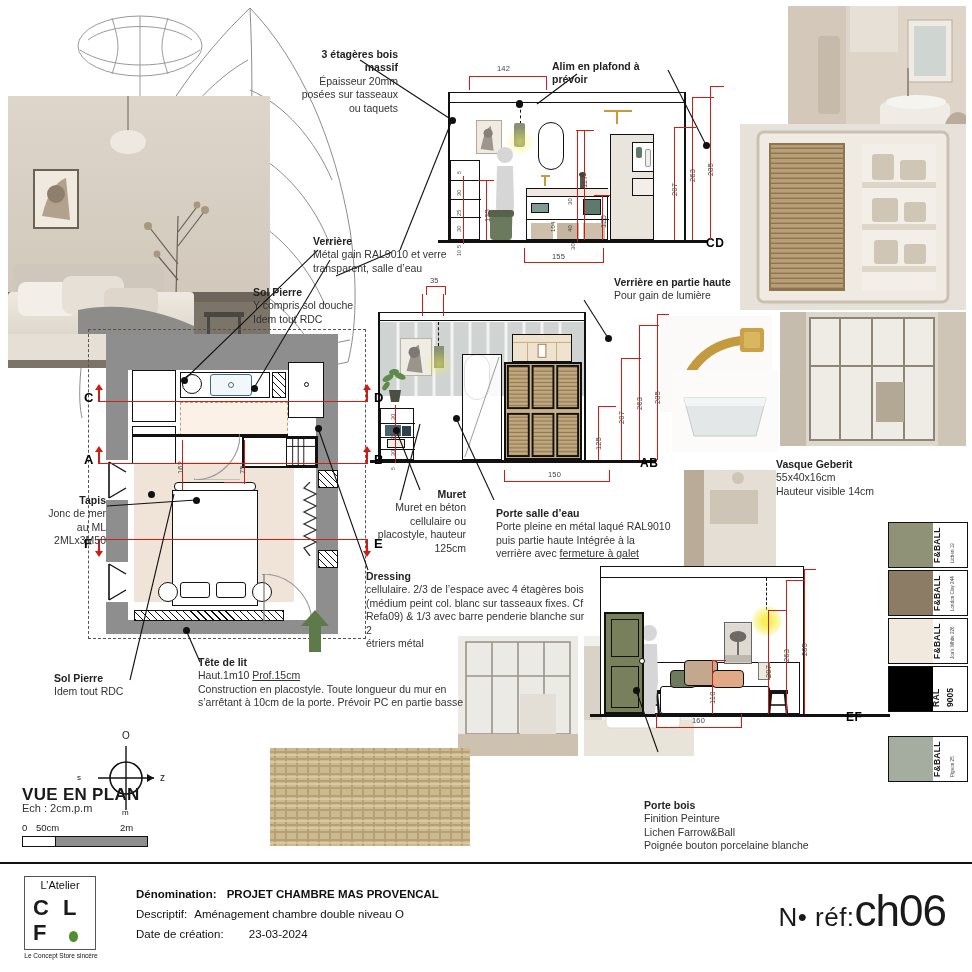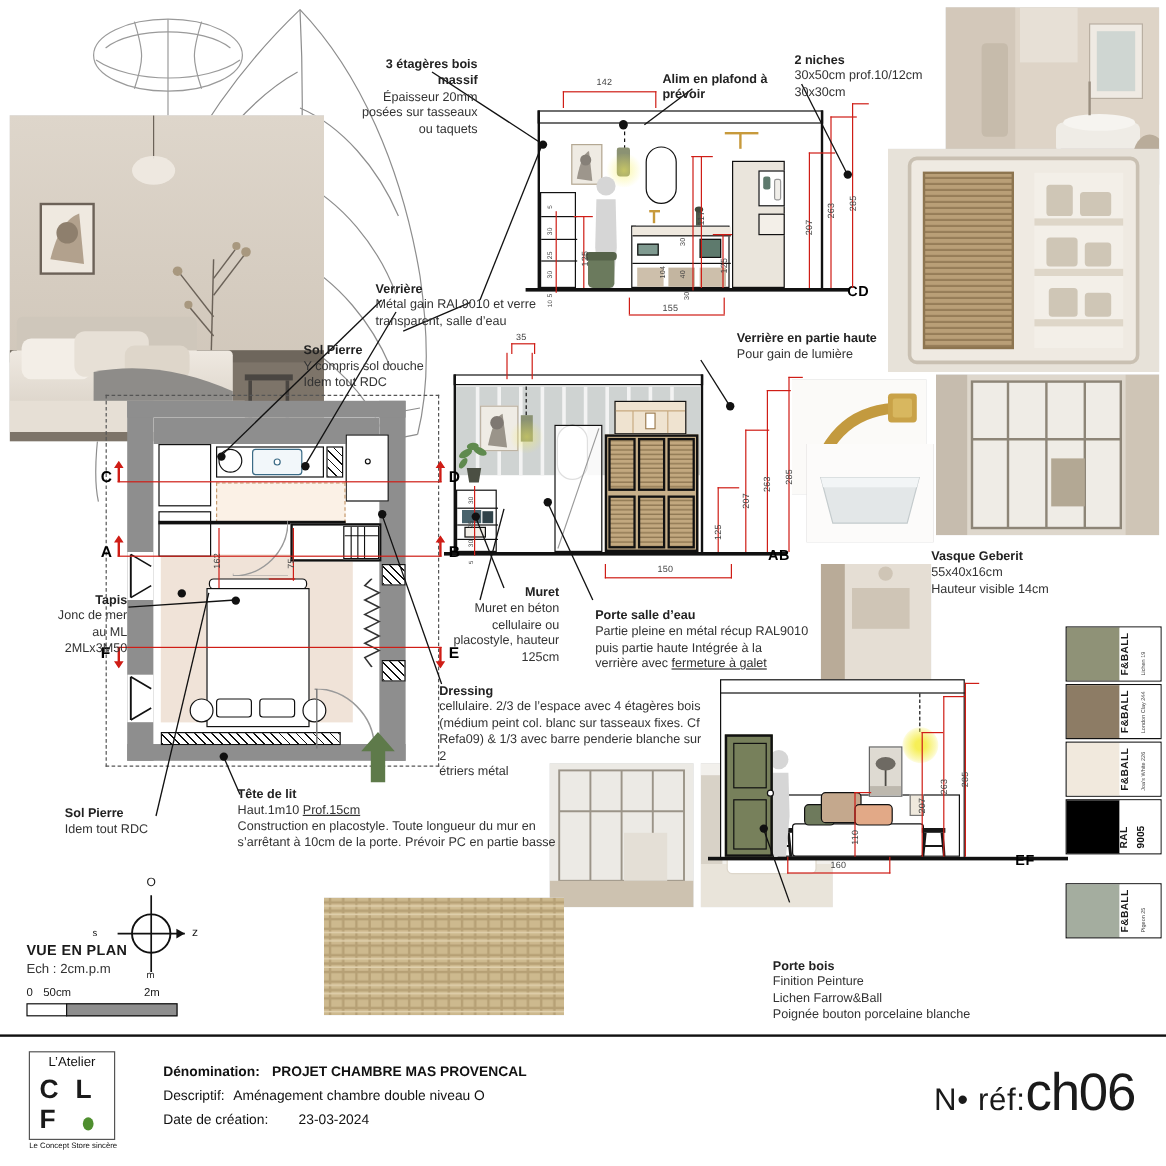--- a/index.html
+++ b/index.html
@@ -774,25 +774,20 @@
     <div class="t">3 étagères bois massif</div>
     <div class="d">Épaisseur 20mm</div>
     <div class="d">posées sur tasseaux</div>
     <div class="d">ou taquets</div>
   </div>
 
   <div class="anno" style="left:552px;top:60px;width:106px;">
     <div class="t">Alim en plafond à prévoir</div>
   </div>
 
-  <div class="anno" style="left:662px;top:44px;width:130px;">
-    <div class="t">2 niches</div>
-    <div class="d">30x50cm prof.10/12cm</div>
-    <div class="d">30x30cm</div>
-  </div>
 
   <div class="anno" style="left:313px;top:235px;width:180px;">
     <div class="t">Verrière</div>
     <div class="d">Métal gain RAL9010 et verre</div>
     <div class="d">transparent, salle d’eau</div>
   </div>
 
   <div class="anno" style="left:253px;top:286px;width:140px;">
     <div class="t">Sol Pierre</div>
     <div class="d">Y compris sol douche</div>
@@ -814,21 +809,21 @@
   <div class="anno r" style="left:372px;top:488px;width:94px;">
     <div class="t">Muret</div>
     <div class="d">Muret en béton</div>
     <div class="d">cellulaire ou</div>
     <div class="d">placostyle, hauteur</div>
     <div class="d">125cm</div>
   </div>
 
   <div class="anno" style="left:496px;top:507px;width:210px;">
     <div class="t">Porte salle d’eau</div>
-    <div class="d">Partie pleine en métal récup RAL9010</div>
+    <div class="d">Porte pleine en métal laqué RAL9010</div>
     <div class="d">puis partie haute  Intégrée à la</div>
     <div class="d">
       <span>verrière avec </span><span class="u">fermeture à galet</span>
     </div>
   </div>
 
   <div class="anno" style="left:366px;top:570px;width:224px;">
     <div class="t">Dressing</div>
     <div class="d">cellulaire. 2/3 de l’espace avec 4 étagères bois</div>
     <div class="d">(médium peint col. blanc sur tasseaux fixes. Cf</div>
@@ -869,21 +864,21 @@
       <path d="M38,8 L38,72" stroke="#111" stroke-width="1.4"></path>
       <path d="M10,40 L66,40" stroke="#111" stroke-width="1.4"></path>
       <path d="M66,40 L59,36 L59,44 Z" fill="#111"></path>
     </svg>
   </div>
   <div style="position:absolute;left:122px;top:730px;font-size:10px;">O</div>
   <div style="position:absolute;left:160px;top:772px;font-size:10px;">z</div>
   <div style="position:absolute;left:122px;top:808px;font-size:8px;">m</div>
   <div style="position:absolute;left:77px;top:773px;font-size:8px;">s</div>
 
-  <div style="position:absolute;left:22px;top:785px;font-size:12px;font-weight:bold;letter-spacing:.3px;">VUE EN PLAN</div>
+  <div style="position:absolute;left:22px;top:785px;font-size:17px;font-weight:bold;letter-spacing:.3px;">VUE EN PLAN</div>
   <div style="position:absolute;left:22px;top:802px;font-size:11px;color:#333;">Ech : 2cm.p.m</div>
 
   <div class="scalebar" style="left:22px;top:822px;width:126px;height:26px;">
     <div style="position:absolute;left:0;top:0;font-size:9.5px;">0</div>
     <div style="position:absolute;left:14px;top:0;font-size:9.5px;">50cm</div>
     <div style="position:absolute;left:98px;top:0;font-size:9.5px;">2m</div>
     <div class="sb-seg" style="left:0;top:14px;width:34px;background:#fff;"></div>
     <div class="sb-seg" style="left:33px;top:14px;width:93px;background:#8e8e8e;"></div>
   </div>
 

